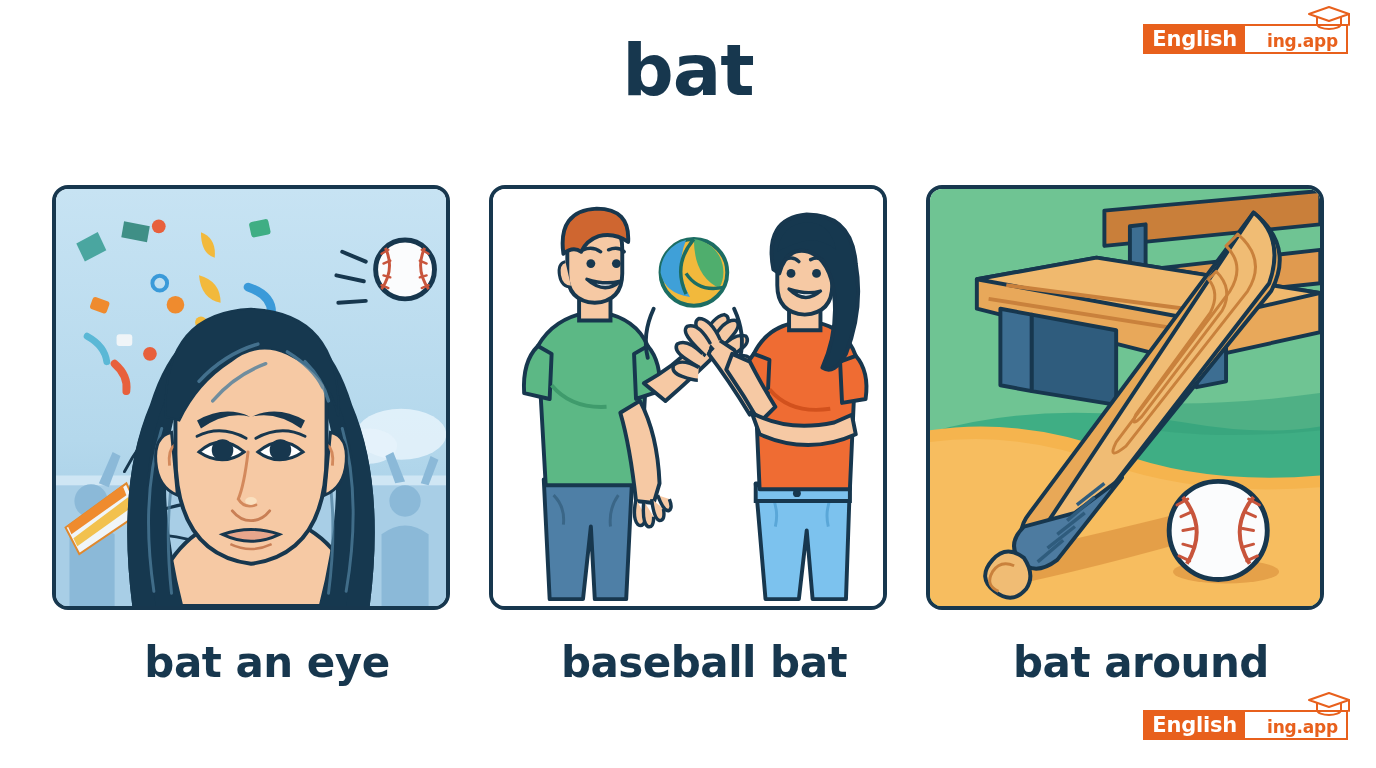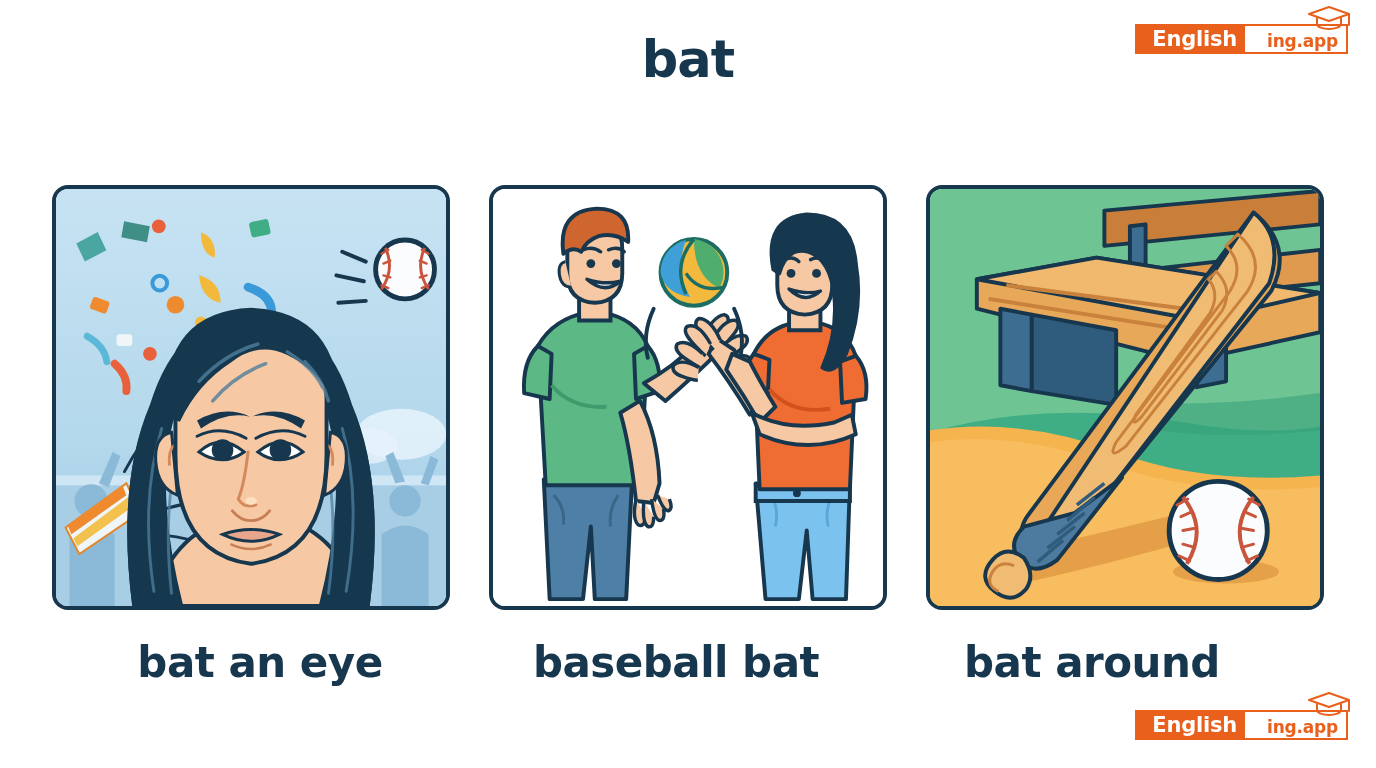--- a/index.html
+++ b/index.html
@@ -23,21 +23,21 @@
     height: 30px;
   }
   .logo-top { top: 24px; right: 28px; }
   .logo-bottom { bottom: 28px; right: 28px; }
   .logo-left {
     background: #e8601c;
     color: #ffffff;
     font-size: 21px;
     font-weight: bold;
     line-height: 30px;
-    padding: 0 8px 0 17px;
+    padding: 0 8px 0 9px;
     letter-spacing: -0.2px;
   }
   .logo-right {
     background: #ffffff;
     color: #e8601c;
     font-size: 17px;
     font-weight: bold;
     line-height: 30px;
     padding: 0 8px 0 22px;
     border: 2px solid #e8601c;
@@ -53,21 +53,21 @@
     height: 26px;
   }
 
   
   .headword {
     position: absolute;
     top: 34px;
     left: 0;
     width: 1376px;
     text-align: center;
-    font-size: 51px;
+    font-size: 72px;
     font-weight: bold;
     color: #17374e;
     letter-spacing: -1px;
     line-height: 1;
   }
 
   
   .panels {
     position: absolute;
     top: 185px;
@@ -86,24 +86,24 @@
     overflow: hidden;
     position: relative;
     background: #ffffff;
   }
   .card svg { display: block; width: 100%; height: 100%; }
 
   
   .captions {
     position: absolute;
     top: 640px;
-    left: 40px;
+    left: 68px;
     width: 1272px;
     display: flex;
-    justify-content: center;
+    justify-content: space-between;
     gap: 18px;
   }
   .caption {
     width: 398px;
     text-align: center;
     font-size: 42px;
     font-weight: bold;
     color: #17374e;
     letter-spacing: -0.5px;
     line-height: 1.1;

